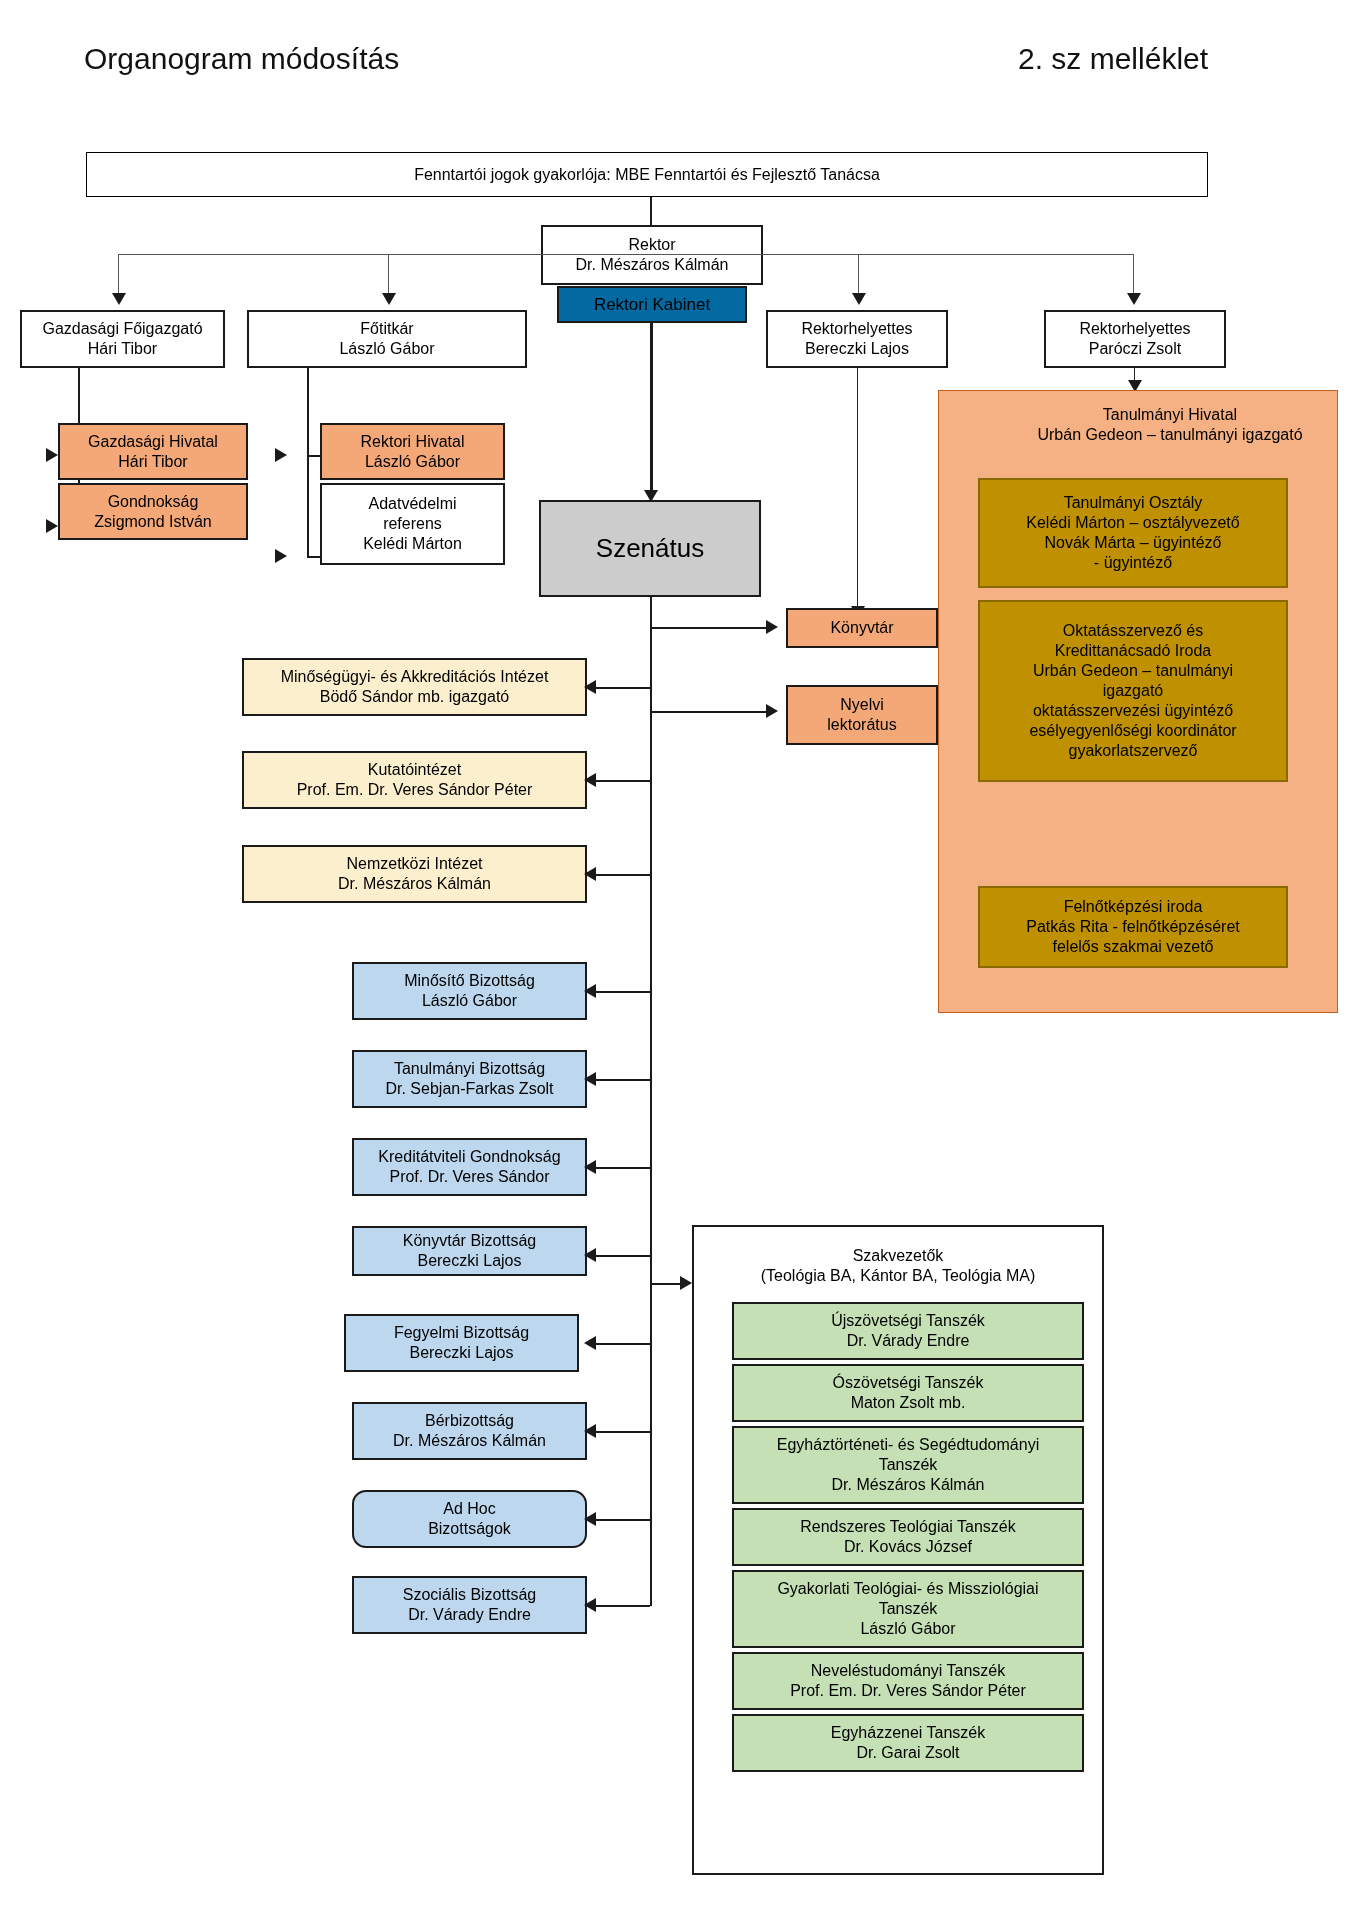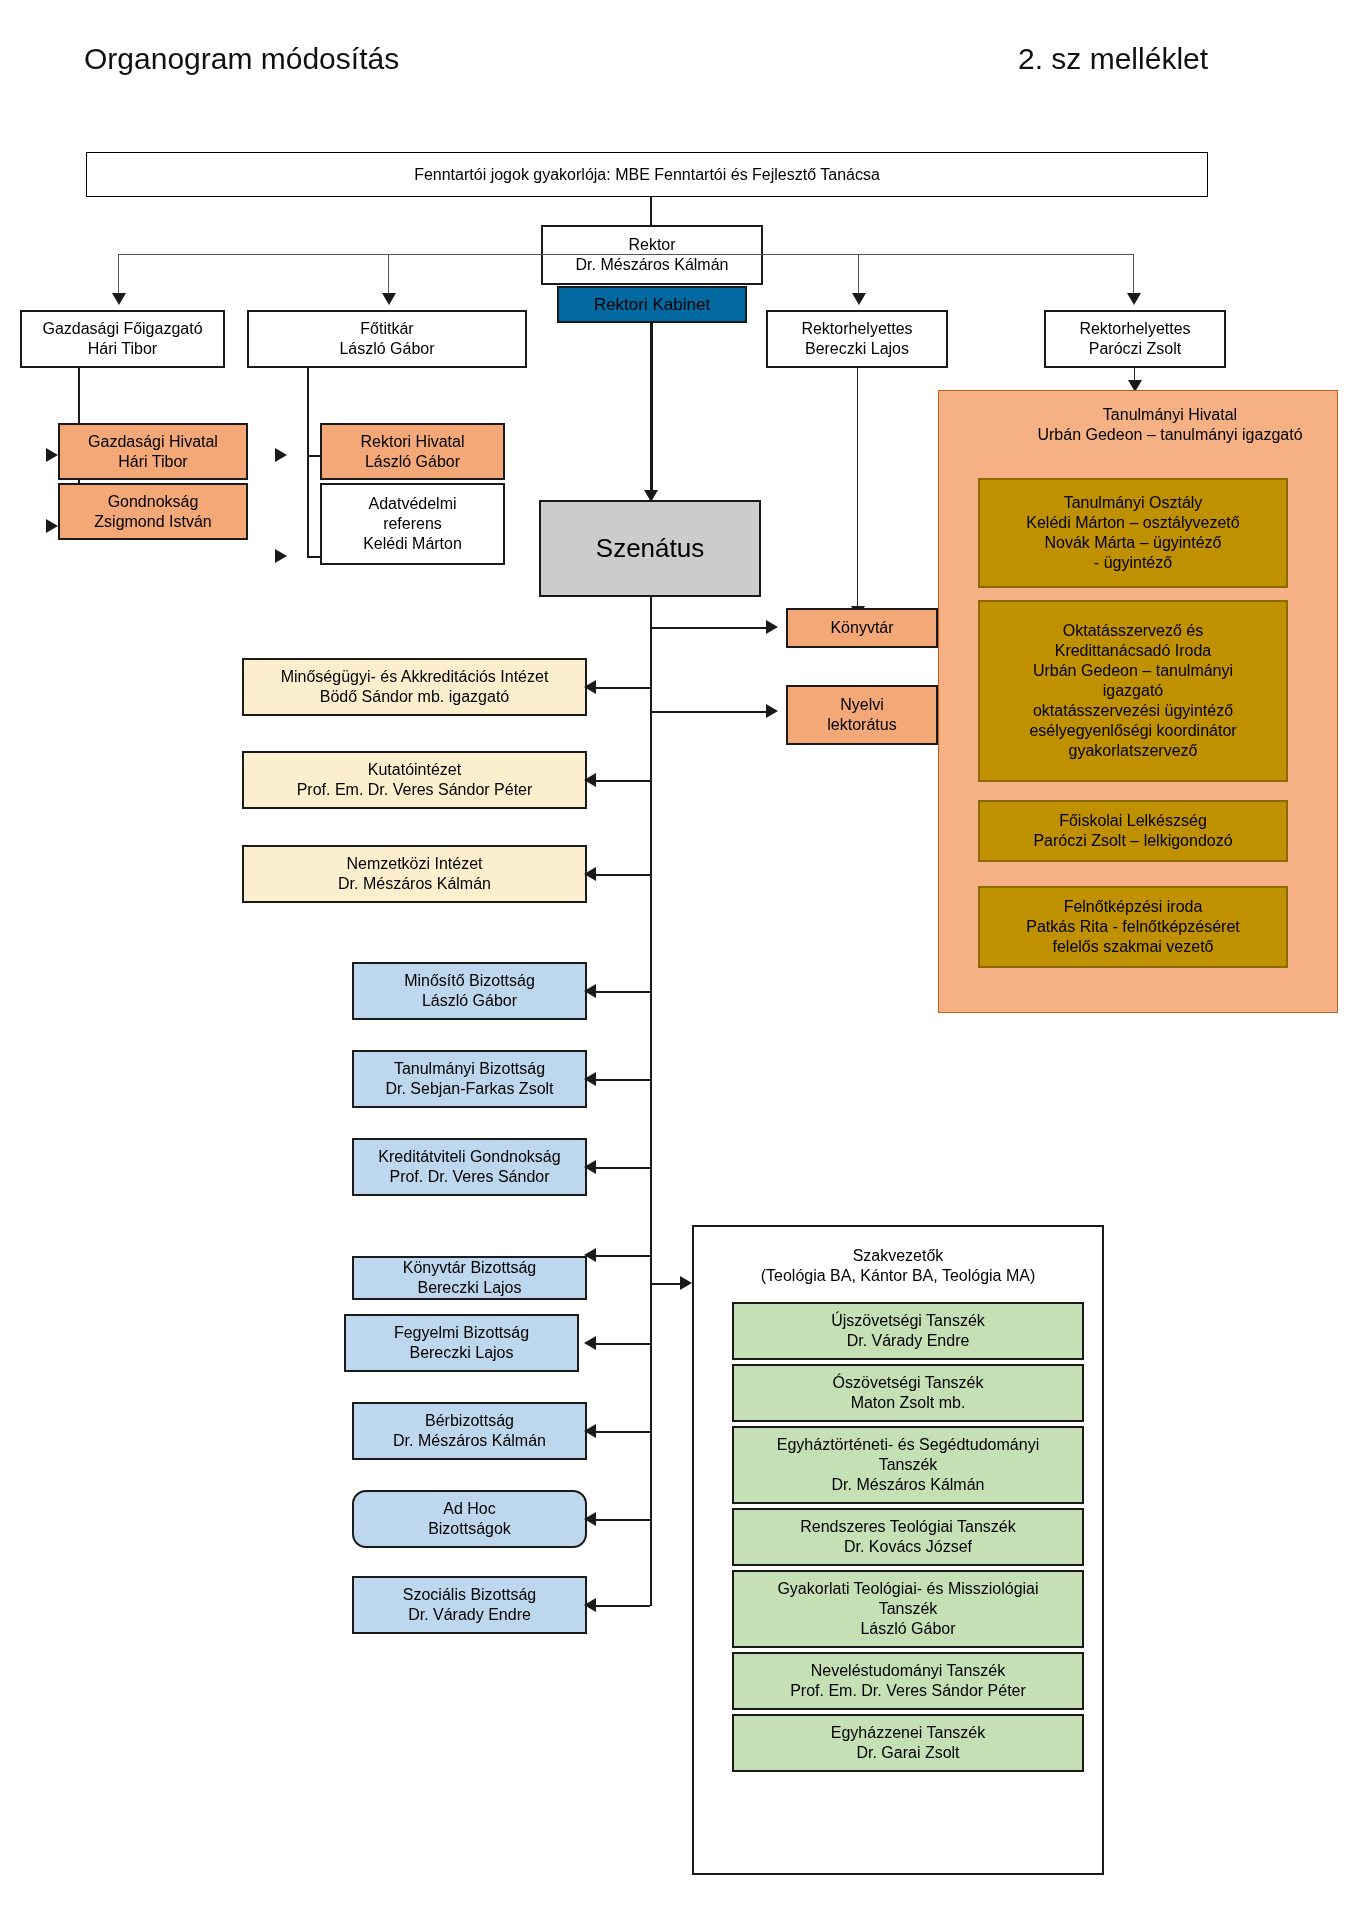--- a/index.html
+++ b/index.html
@@ -195,22 +195,20 @@
 - ügyintéző</div>
 
   <div class="box gold fs16" style="left:978px; top:600px; width:310px; height:182px; border-color:#8a6a00;">Oktatásszervező és
 Kredittanácsadó Iroda
 Urbán Gedeon – tanulmányi
 igazgató
 oktatásszervezési ügyintéző
 esélyegyenlőségi koordinátor
 gyakorlatszervező</div>
 
-  <div class="box gold fs16" style="left:978px; top:800px; width:310px; height:62px; border-color:#8a6a00;">Főiskolai Lelkészség
-Paróczi Zsolt – lelkigondozó</div>
 
   <div class="box yellow fs16" style="left:242px; top:658px; width:345px; height:58px;">Minőségügyi- és Akkreditációs Intézet
 Bödő Sándor mb. igazgató</div>
 
   <div class="box gold fs16" style="left:978px; top:886px; width:310px; height:82px; border-color:#8a6a00;">Felnőtképzési iroda
 Patkás Rita - felnőtképzéséret
 felelős szakmai vezető</div>
   <div class="ln hline" style="left:594px; top:687px; width:56px;"></div>
   <div class="arrow-l" style="left:584px; top:680px;"></div>
 
@@ -232,21 +230,21 @@
   <div class="box blue fs16" style="left:352px; top:1050px; width:235px; height:58px;">Tanulmányi  Bizottság
 Dr. Sebjan-Farkas Zsolt</div>
   <div class="ln hline" style="left:594px; top:1079px; width:56px;"></div>
   <div class="arrow-l" style="left:584px; top:1072px;"></div>
 
   <div class="box blue fs16" style="left:352px; top:1138px; width:235px; height:58px;">Kreditátviteli Gondnokság
 Prof. Dr. Veres Sándor</div>
   <div class="ln hline" style="left:594px; top:1167px; width:56px;"></div>
   <div class="arrow-l" style="left:584px; top:1160px;"></div>
 
-  <div class="box blue fs16" style="left:352px; top:1226px; width:235px; height:44px;margin-top:30px;">Könyvtár Bizottság
+  <div class="box blue fs16" style="left:352px; top:1226px; width:235px; height:50px;">Könyvtár Bizottság
 Bereczki Lajos</div>
   <div class="ln hline" style="left:594px; top:1255px; width:56px;"></div>
   <div class="arrow-l" style="left:584px; top:1248px;"></div>
 
   <div class="box blue fs16" style="left:344px; top:1314px; width:235px; height:58px;">Fegyelmi  Bizottság
 Bereczki Lajos</div>
   <div class="ln hline" style="left:594px; top:1343px; width:56px;"></div>
   <div class="arrow-l" style="left:584px; top:1336px;"></div>
 
   <div class="box blue fs16" style="left:352px; top:1402px; width:235px; height:58px;">Bérbizottság

